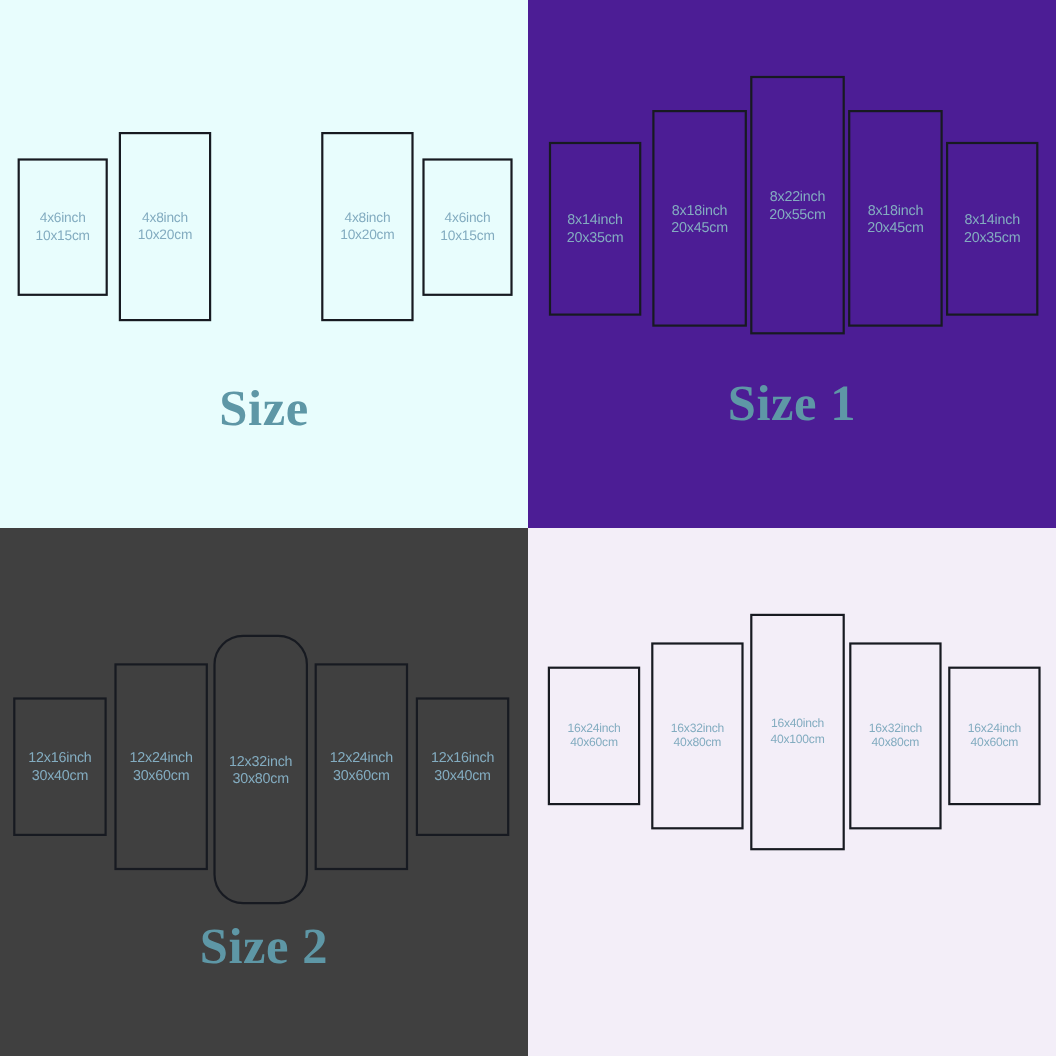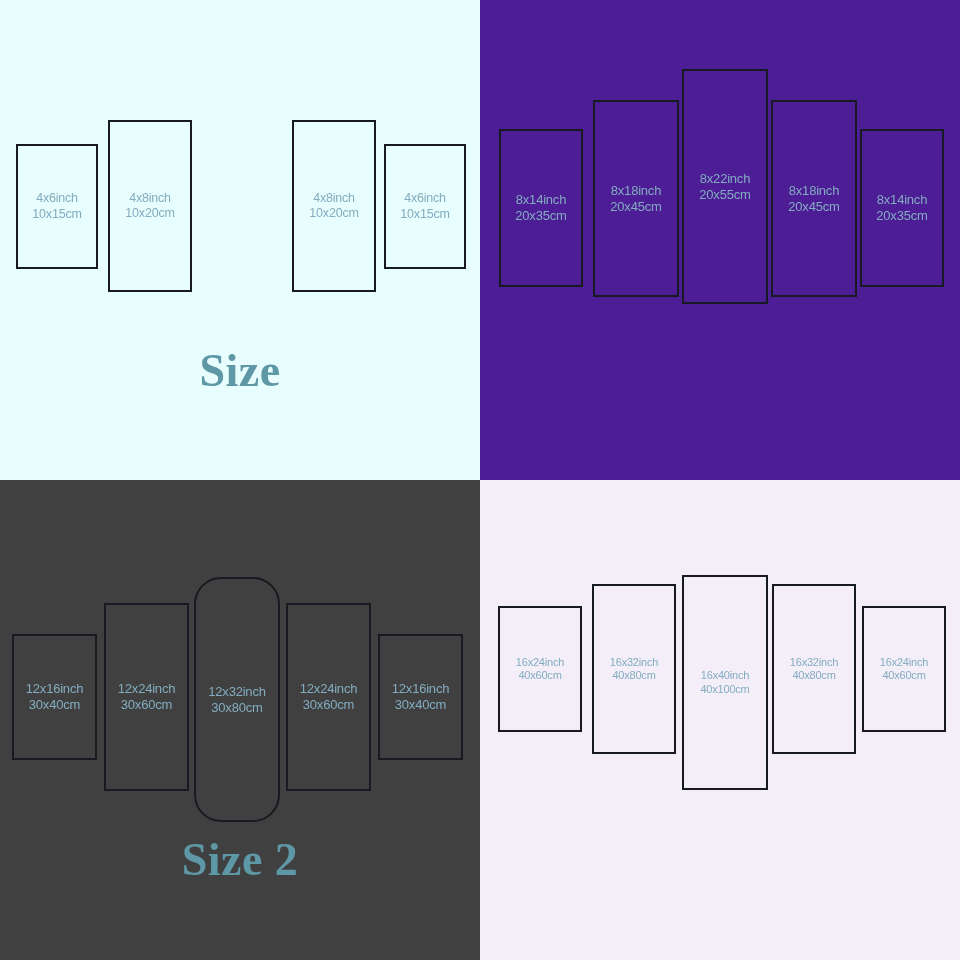--- a/index.html
+++ b/index.html
@@ -108,21 +108,21 @@
   .q-size2 .p1 { left: 12px;  top: 154px; width: 85px;  height: 126px; }
   .q-size2 .p2 { left: 104px; top: 123px; width: 85px;  height: 188px; }
   .q-size2 .p3 { left: 194px; top: 97px;  width: 86px;  height: 245px; border-radius: 27px; }
   .q-size2 .p4 { left: 286px; top: 123px; width: 85px;  height: 188px; }
   .q-size2 .p5 { left: 378px; top: 154px; width: 85px;  height: 126px; }
   .q-size2 .quadrant-title { top: 353px; }
 
   
   .q-size3 .p1 { left: 18px;  top: 126px; width: 84px; height: 126px; }
   .q-size3 .p2 { left: 112px; top: 104px; width: 84px; height: 170px; }
-  .q-size3 .p3 { left: 202px; top: 95px;  width: 86px; height: 215px; }
+  .q-size3 .p3 { left: 202px; top: 78px;  width: 86px; height: 215px; }
   .q-size3 .p4 { left: 292px; top: 104px; width: 84px; height: 170px; }
   .q-size3 .p5 { left: 382px; top: 126px; width: 84px; height: 126px; }
   .q-size3 .quadrant-title { top: 353px; }
 </style>
 </head>
 <body>
 
 <div id="size-chart">
 
   <section class="quadrant q-size">
@@ -181,20 +181,21 @@
           <span class="cm-line">20x45cm</span>
         </span>
       </div>
       <div class="panel p5">
         <span class="panel-label">
           <span class="inch-line">8x14inch</span>
           <span class="cm-line">20x35cm</span>
         </span>
       </div>
     </div>
+    <div class="quadrant-title">Size 1</div>
   </section>
 
   <section class="quadrant q-size2">
     <div class="panel-cluster">
       <div class="panel p1">
         <span class="panel-label">
           <span class="inch-line">12x16inch</span>
           <span class="cm-line">30x40cm</span>
         </span>
       </div>

